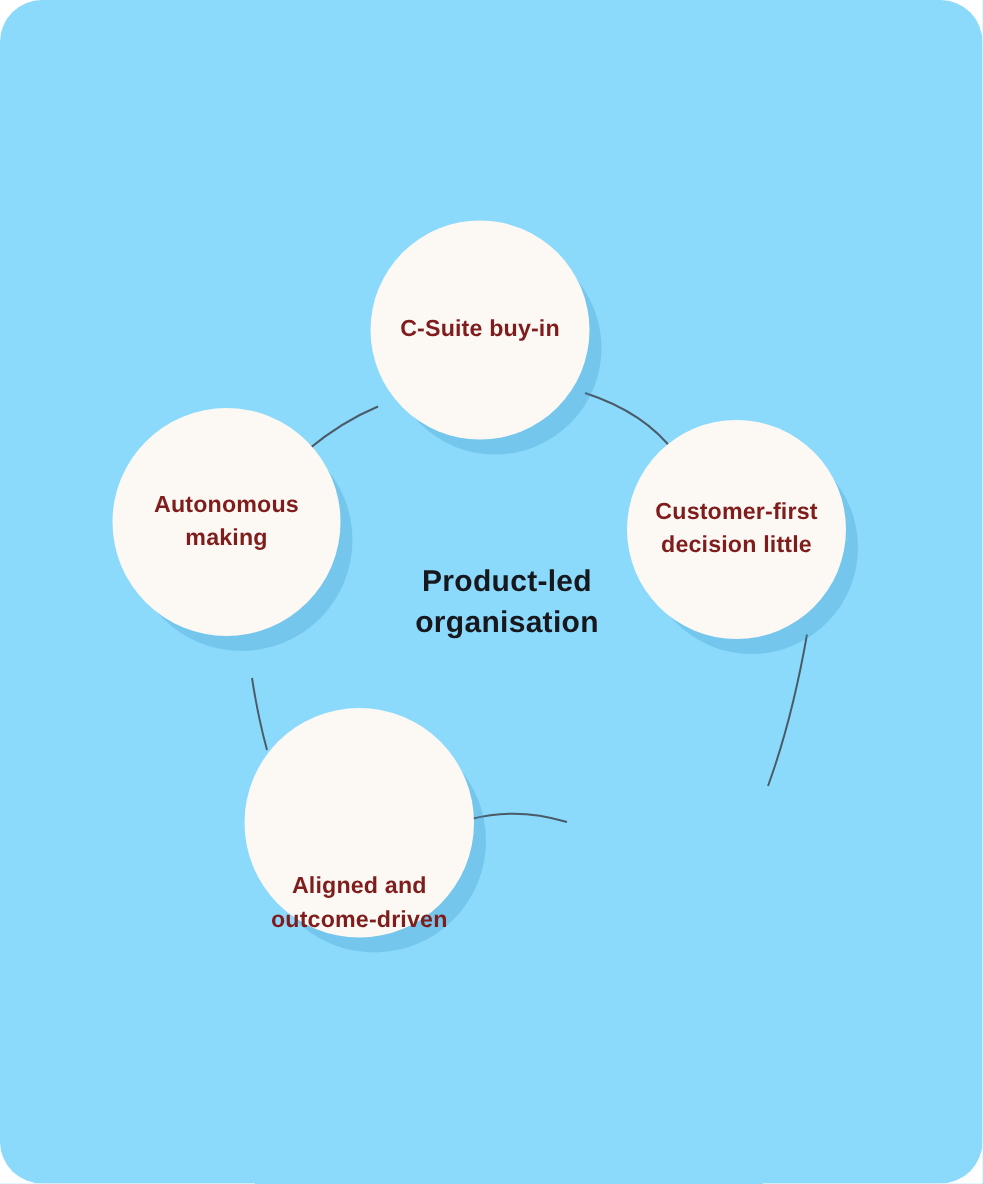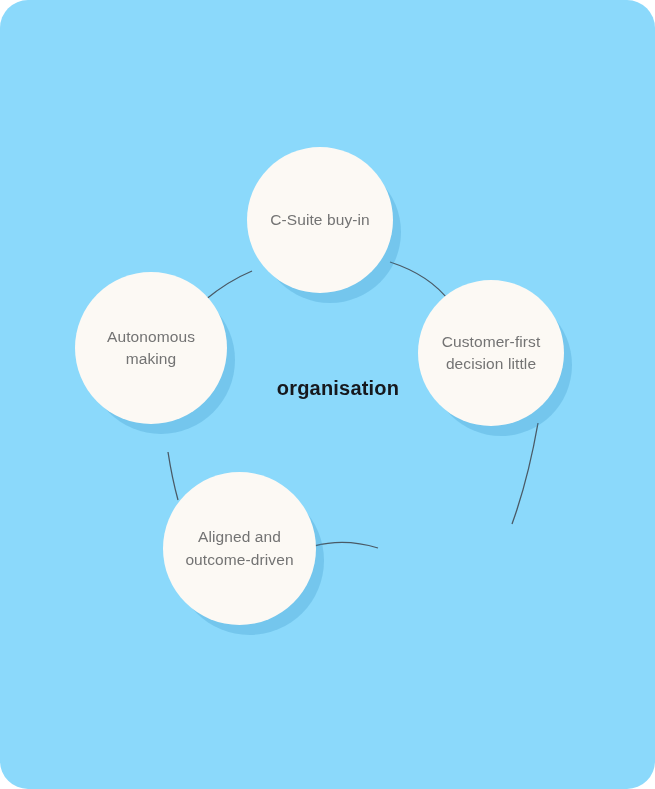--- a/index.html
+++ b/index.html
@@ -35,30 +35,30 @@
     box-shadow: 10px 12px 0 -2px rgba(56,150,200,0.28);
     display: flex;
     align-items: center;
     justify-content: center;
     text-align: center;
     box-sizing: border-box;
   }
   .node-label {
     font-size: 15.5px;
     line-height: 1.45;
-    color: #737373;
+    color: #7f1d1d;
     letter-spacing: 0.1px;
     padding: 0 14px;
-    font-weight: 400;
+    font-weight: 700;
   }
   
   #node-csuite   { left: 247px; top: 147px; width: 146px; height: 146px; }
   #node-customer { left: 418px; top: 280px; width: 146px; height: 146px; }
   #node-launch   { left: 378px; top: 472px; width: 146px; height: 146px; }
-  #node-aligned  { left: 163px; top: 472px; width: 153px; height: 153px; }
+  #node-aligned  { left: 163px; top: 472px; width: 153px; height: 153px; align-items: flex-end; }
   #node-teams    { left: 75px;  top: 272px; width: 152px; height: 152px; }
 
   #center-title {
     position: absolute;
     left: 238px;
     top: 375px;
     width: 200px;
     text-align: center;
     font-size: 20px;
     font-weight: 700;
@@ -106,16 +106,17 @@
   </div>
 
   <div class="node" id="node-teams">
     <span class="node-label">
       <span>Autonomous</span><br>
       <span>making</span>
     </span>
   </div>
 
   <div id="center-title">
+    <span class="line">Product-led</span>
     <span class="line">organisation</span>
   </div>
 
 </div>
 
 </body></html>

